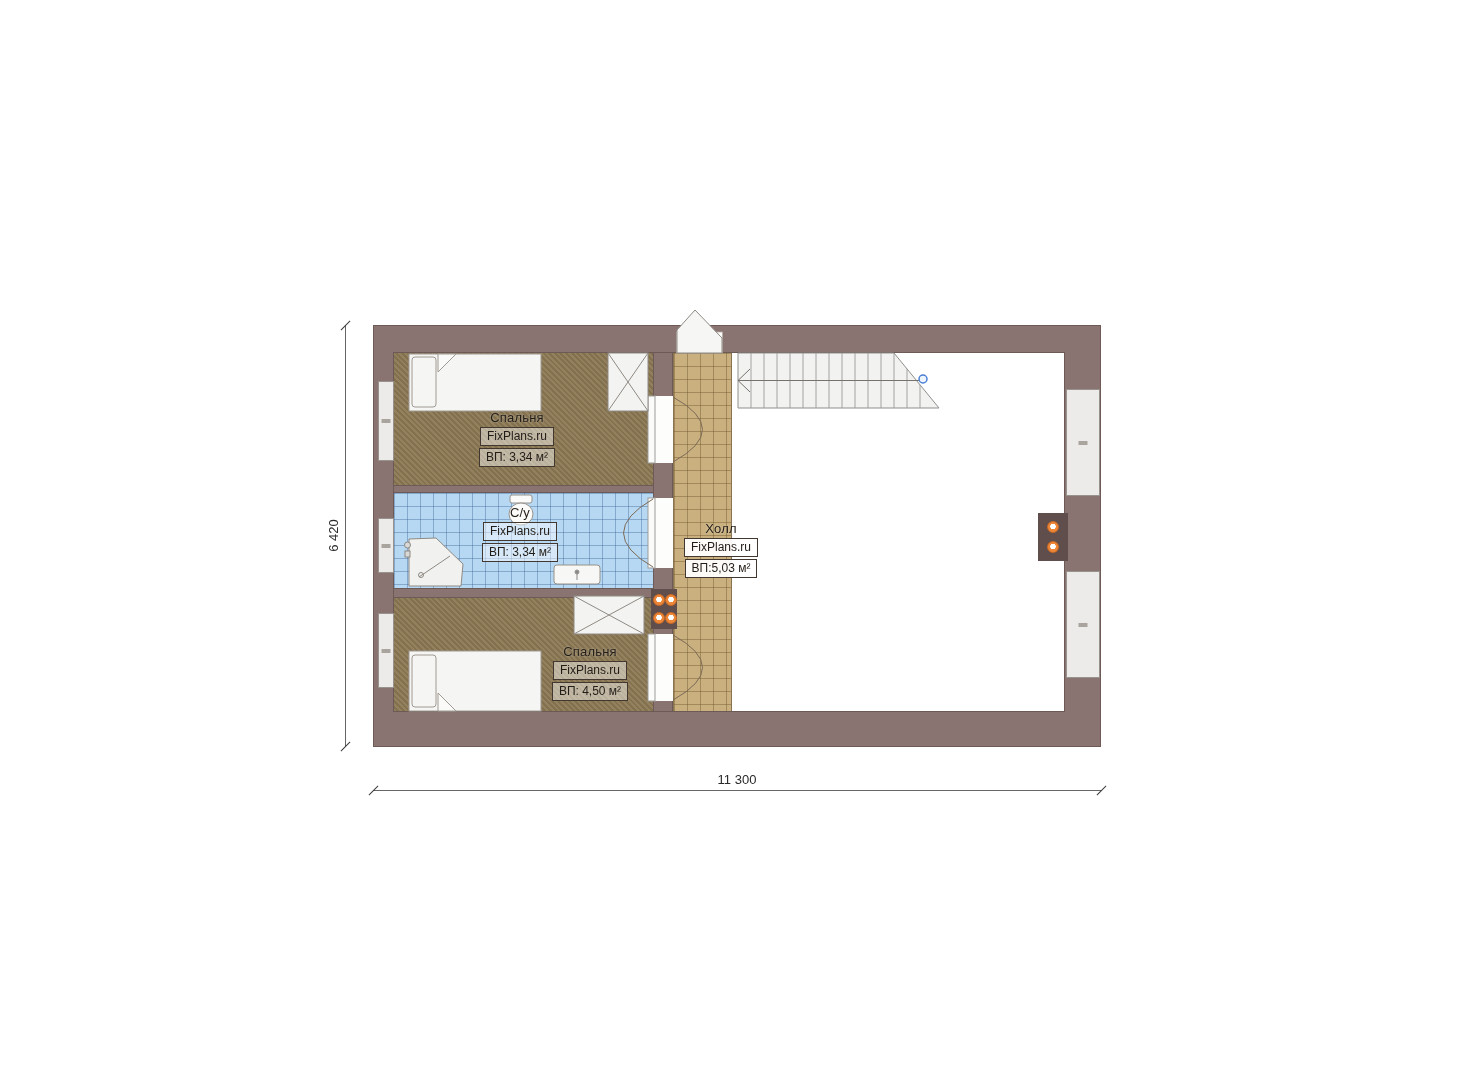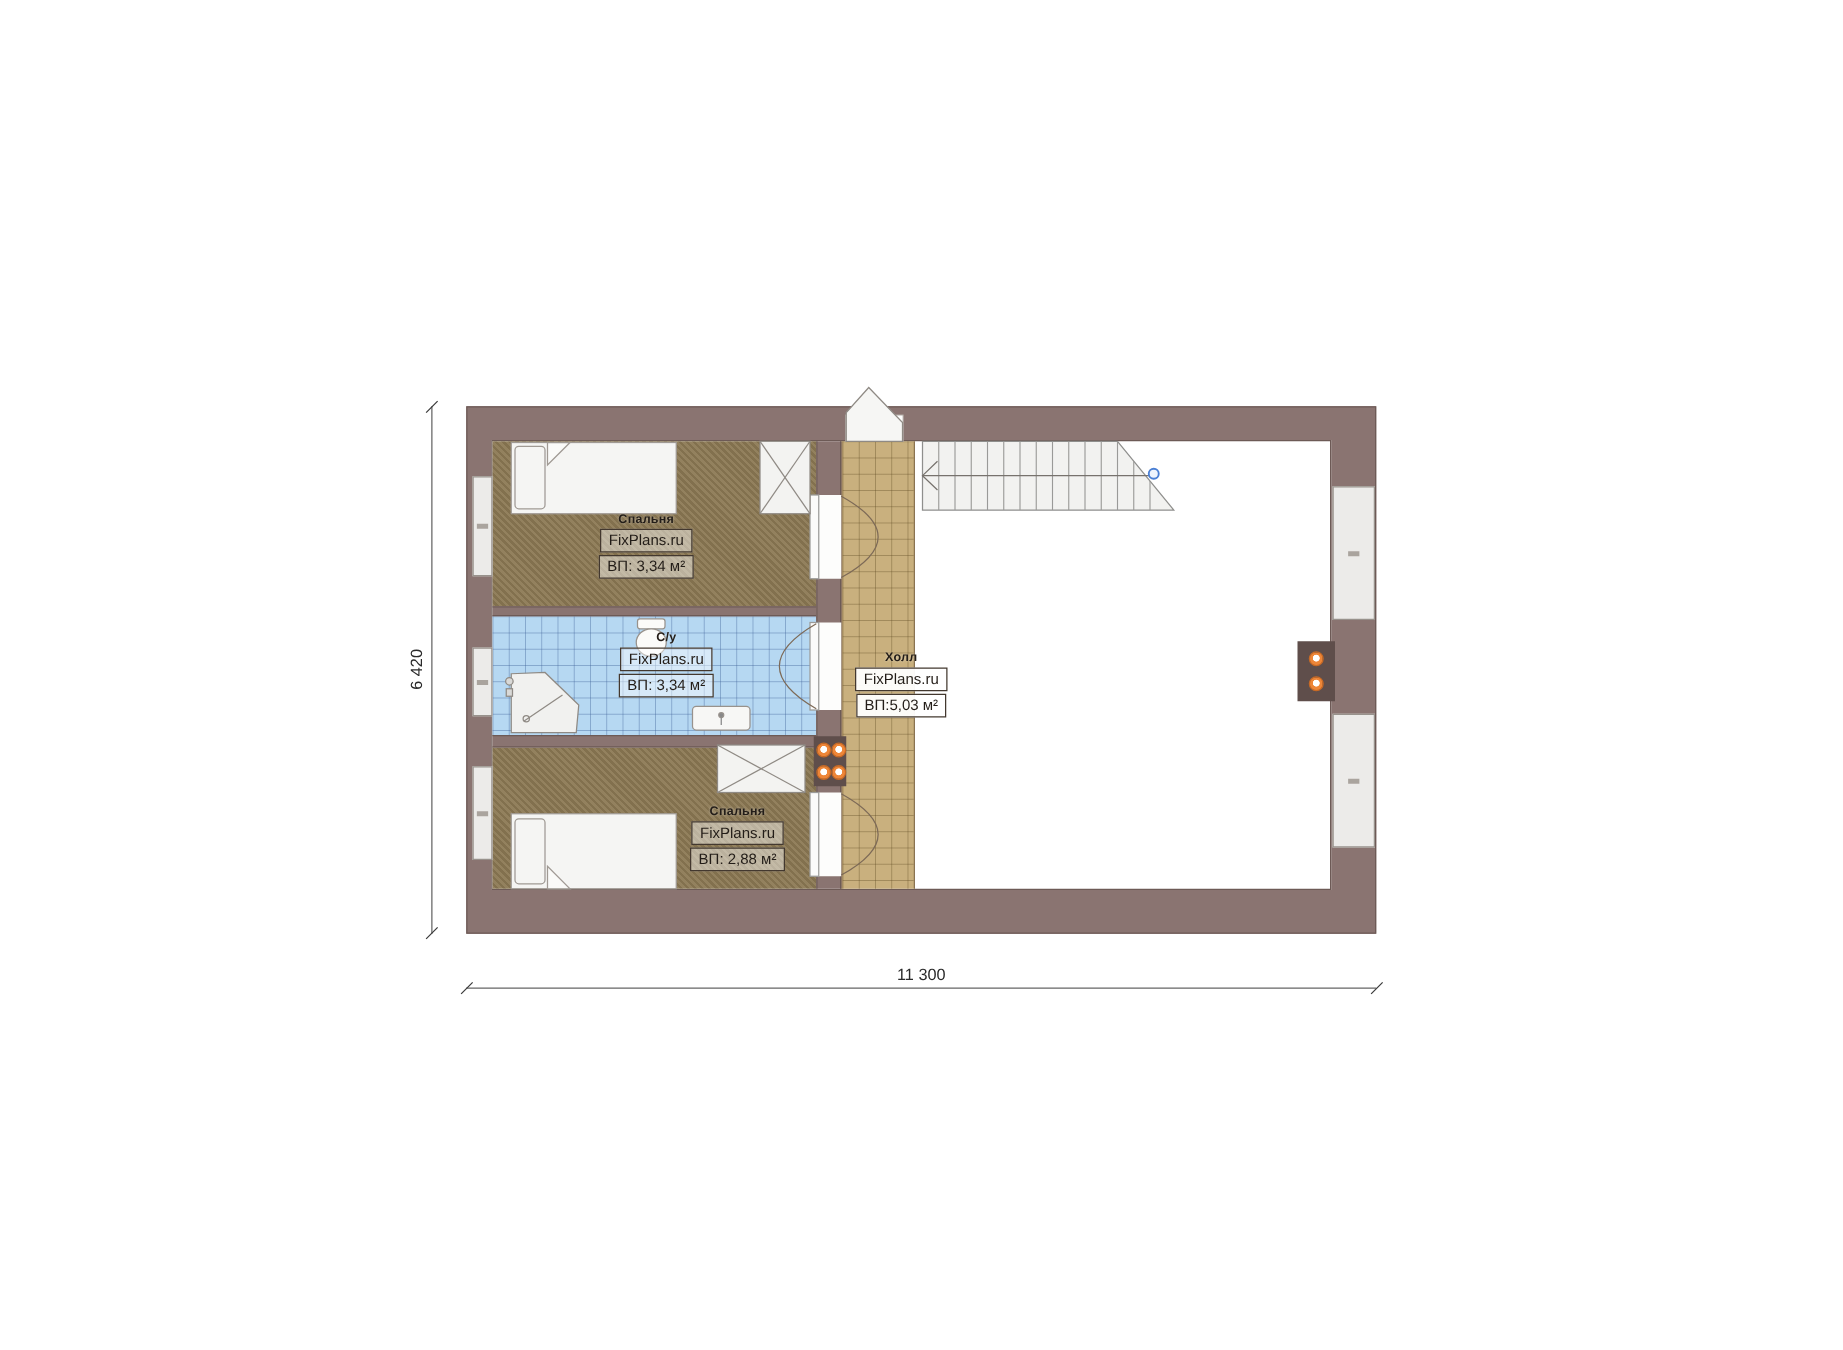--- a/index.html
+++ b/index.html
@@ -35,21 +35,21 @@
   .flue{background:var(--flue,#5f4e4b);z-index:6;display:grid;place-items:center;}
   .flue-dot{width:10px;height:10px;border-radius:50%;border:1px solid #c96a25;
      background:radial-gradient(circle at 50% 45%, #ffffff 0 2.5px, var(--accent-orange,#ee8638) 3px);}
   #flue-left{display:grid;grid-template-columns:1fr 1fr;grid-template-rows:1fr 1fr;padding:2px;}
   #flue-right{display:flex;flex-direction:column;justify-content:space-evenly;align-items:center;}
   
   #overlay{position:absolute;left:0;top:0;width:728px;height:422px;overflow:visible;z-index:8;}
   
   .room-label{position:absolute;width:166px;display:flex;flex-direction:column;align-items:center;
       gap:2px;color:#231d18;z-index:9;}
-  .room-name{font-weight:bold;font-size:10px;letter-spacing:.2px;text-shadow:0 0 2px rgba(255,255,255,.45);}
+  .room-name{font-weight:normal;font-size:13px;letter-spacing:.2px;text-shadow:0 0 2px rgba(255,255,255,.45);}
   .label-box{border:1px solid #43382f;background:rgba(255,255,255,.45);padding:0 6px;
       font-size:12px;line-height:17px;white-space:nowrap;}
   .label-box.opaque{background:rgba(255,255,255,.95);}
   
   .dim-line{position:absolute;background:#666;}
   .dim-tick{position:absolute;width:13px;height:1px;background:#3a3a3a;transform:rotate(-45deg);}
   .dim-label{position:absolute;font-size:13px;color:#2a2a2a;text-align:center;}
 </style>
 </head>
 <body>
@@ -181,34 +181,34 @@
         <circle cx="203" cy="246" r="2" fill="#888"></circle>
         <line x1="203" y1="248" x2="203" y2="254" stroke="#888"></line>
       </g>
     </svg>
 
     <div class="room-label" style="left:60px;top:84px">
       <div class="room-name">Спальня</div>
       <div class="label-box">FixPlans.ru</div>
       <div class="label-box">ВП: 3,34 м²</div>
     </div>
-    <div class="room-label" style="left:76px;top:179px">
+    <div class="room-label" style="left:63px;top:179px">
       <div class="room-name">С/у</div>
       <div class="label-box">FixPlans.ru</div>
       <div class="label-box">ВП: 3,34 м²</div>
     </div>
     <div class="room-label" style="left:264px;top:195px">
       <div class="room-name">Холл</div>
       <div class="label-box opaque">FixPlans.ru</div>
       <div class="label-box opaque">ВП:5,03 м²</div>
     </div>
     <div class="room-label" style="left:133px;top:318px">
       <div class="room-name">Спальня</div>
       <div class="label-box">FixPlans.ru</div>
-      <div class="label-box">ВП: 2,88 м²</div>
+      <div class="label-box">ВП: 4,50 м²</div>
     </div>
   </div>
 
   <div class="dim-line" style="left:345px;top:325px;width:1px;height:422px"></div>
   <div class="dim-tick" style="left:339px;top:325px"></div>
   <div class="dim-tick" style="left:339px;top:746px"></div>
   <div class="dim-label" style="left:303px;top:528px;width:60px;transform:rotate(-90deg)">6 420</div>
 
   <div class="dim-line" style="left:373px;top:790px;width:728px;height:1px"></div>
   <div class="dim-tick" style="left:367px;top:790px"></div>

